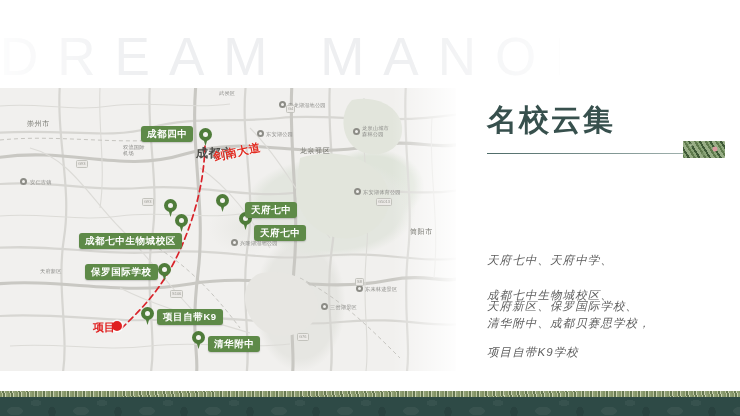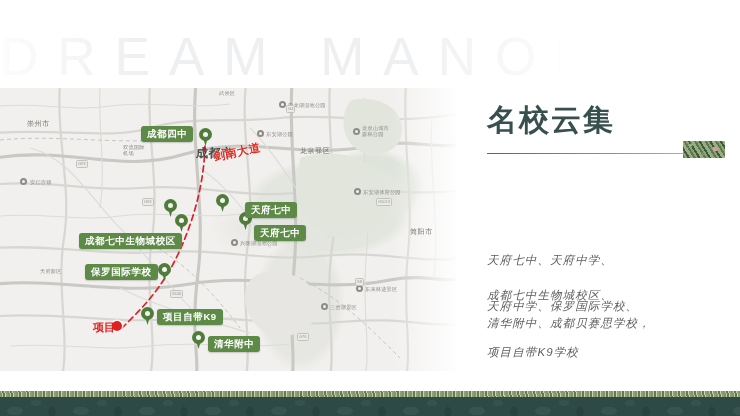--- a/index.html
+++ b/index.html
@@ -303,21 +303,21 @@
     <div class="lbl" style="left:157px;top:221px;">项目自带K9</div>
     <div class="lbl" style="left:208px;top:248px;">清华附中</div>
   </div>
 
   <div class="panel-title">名校云集</div>
   <div class="rule"></div>
   <div class="deco"></div>
 
   <div class="body-line" style="top:253px;">天府七中、天府中学、</div>
   <div class="body-line" style="top:276px;margin-top:12px;">成都七中生物城校区、</div>
-  <div class="body-line" style="top:299px;">天府中学、保罗国际学校、</div>
+  <div class="body-line" style="top:299px;">天府新区、保罗国际学校、</div>
   <div class="body-line" style="top:316px;">清华附中、成都贝赛思学校，</div>
   <div class="body-line" style="top:345px;">项目自带K9学校</div>
 
   <div class="footer-grass"></div>
   <div class="footer-band">
     <div class="pattern"></div>
   </div>
 
 </div>
 

